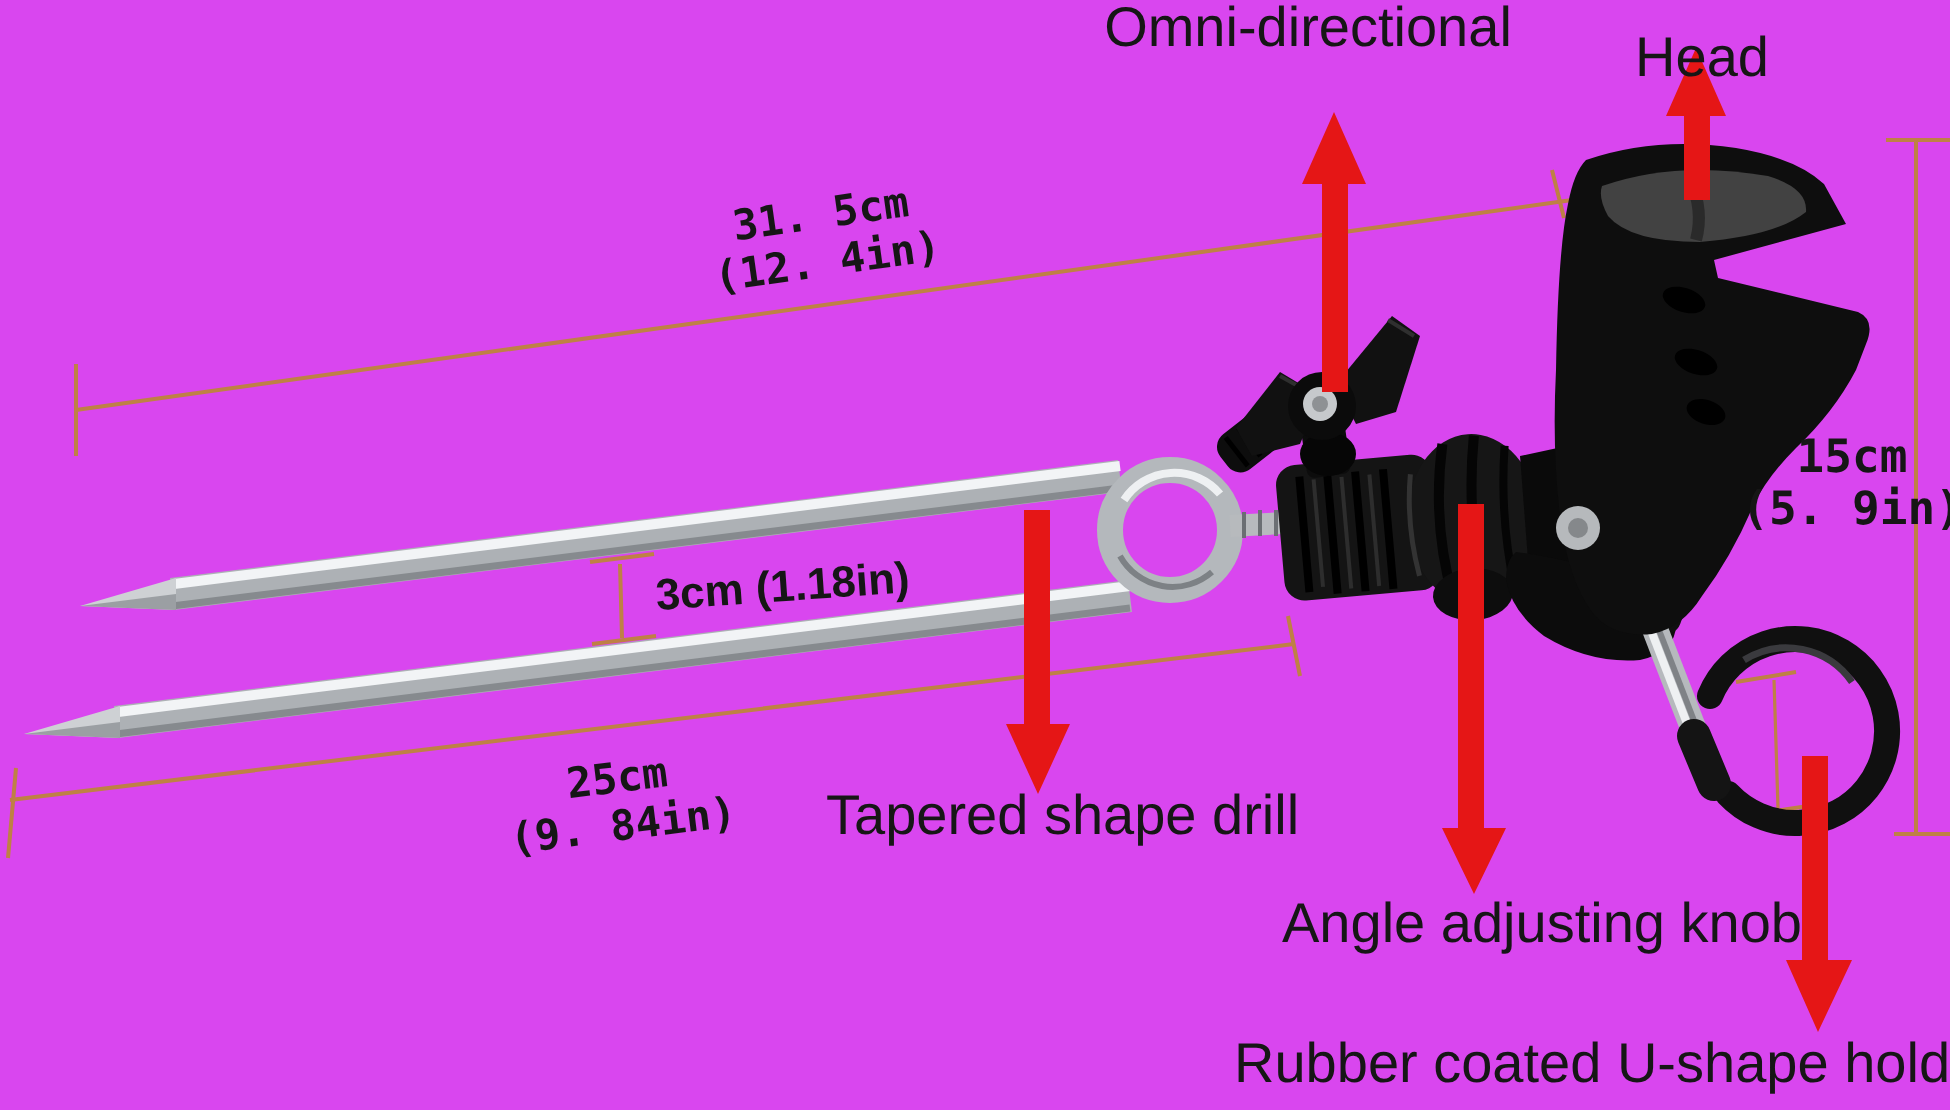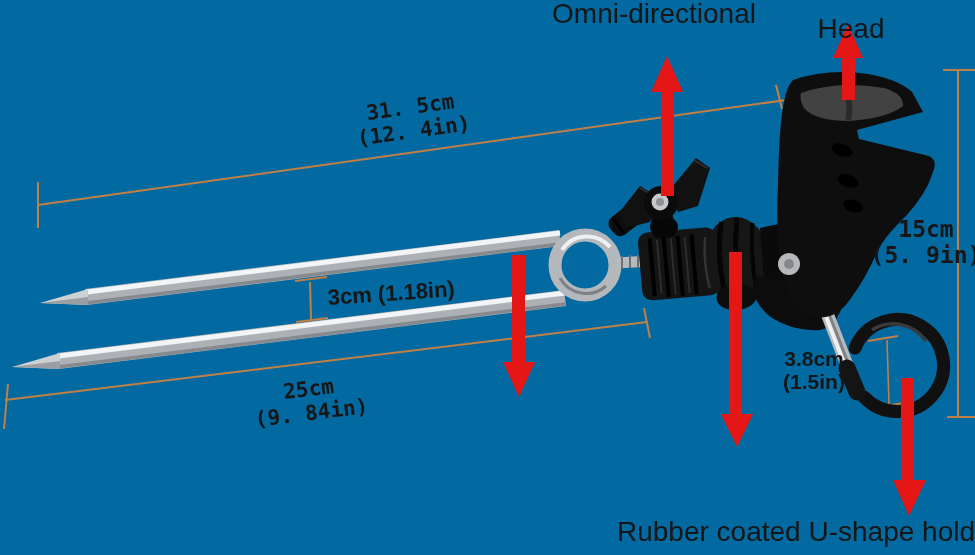--- a/index.html
+++ b/index.html
@@ -1,19 +1,19 @@
 <!DOCTYPE html>
 <html><head>
 <meta charset="utf-8">
 <style>
   html,body{margin:0;padding:0;background:#ffffff;}
   .stage{
     position:relative;
     width:975px;height:555px;
-    background:#0369a1;
+    background:#d946ef;
     overflow:hidden;
     font-family:"Liberation Sans", sans-serif;
   }
   .stage svg{position:absolute;left:0;top:0;}
   .txt{position:absolute;color:#161616;white-space:nowrap;}
   .callout{font-size:28px;line-height:27px;font-weight:400;}
   .center{transform:translateX(-50%);text-align:center;}
   .dim-mono{
     font-family:"DejaVu Sans Mono", monospace;
     font-weight:bold;font-size:21px;line-height:24px;text-align:center;
@@ -179,39 +179,37 @@
       <polygon points="901,378 914,378 914,480 926,480 909,516 893,480 901,480"></polygon>
     </g>
   </svg>
 
   <div class="txt callout center" style="left:654px;top:0px;">
     <span class="block">Omni-directional</span>
   </div>
 
   <div class="txt callout center" style="left:851px;top:15px;">Head</div>
 
-
+  <div class="txt callout" style="left:413px;top:394px;">Tapered shape drill</div>
+
+  <div class="txt callout" style="left:641px;top:448px;">Angle adjusting knob</div>
 
   <div class="txt callout" style="left:617px;top:518px;">Rubber coated U-shape holder</div>
 
   <div class="txt dim-mono rot-m8" style="left:412px;top:95px;">
     <span class="block">31. 5cm</span>
     <span class="block">(12. 4in)</span>
   </div>
 
   <div class="txt dim-mono rot-m7" style="left:310px;top:377px;">
     <span class="block">25cm</span>
     <span class="block">(9. 84in)</span>
   </div>
 
   <div class="txt dim-sans rot-m4" style="left:327px;top:286px;font-size:22px;">3cm (1.18in)</div>
 
   <div class="txt dim-mono dim15 center" style="left:926px;top:216px;">
     <span class="block">15cm</span>
     <span class="block">(5. 9in)</span>
   </div>
 
-  <div class="txt dim-sans center" style="left:814px;top:347px;">
-    <span class="block">3.8cm</span>
-    <span class="block">(1.5in)</span>
-  </div>
 
 </div>
 
 </body></html>

